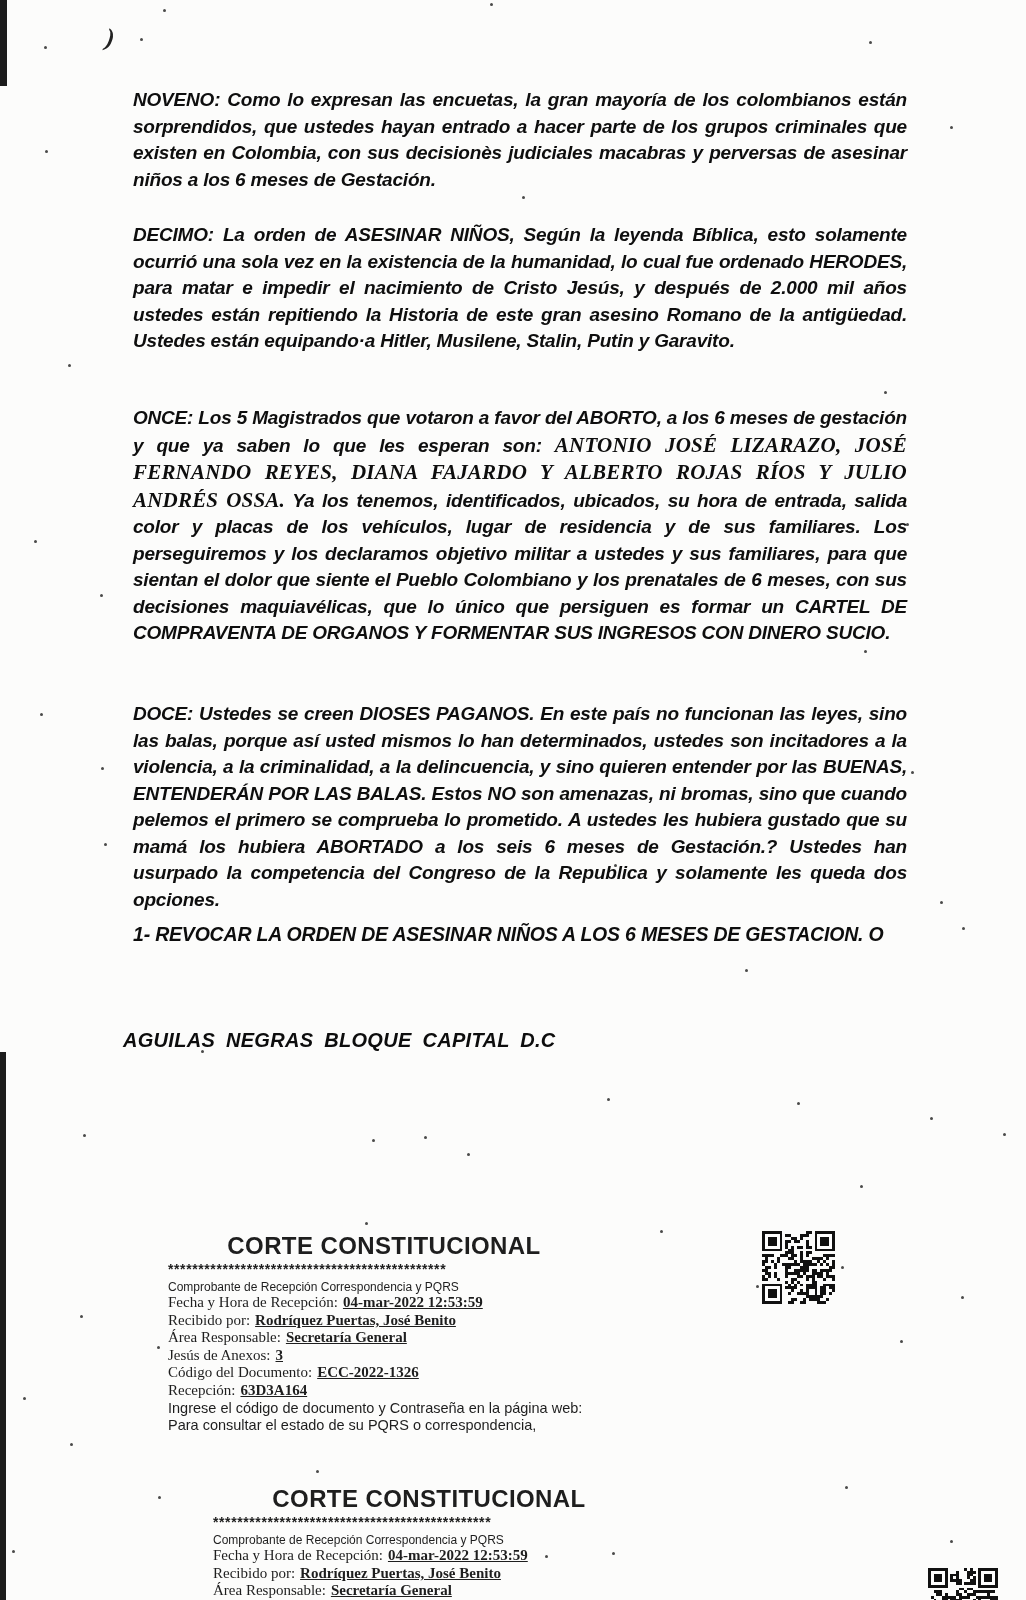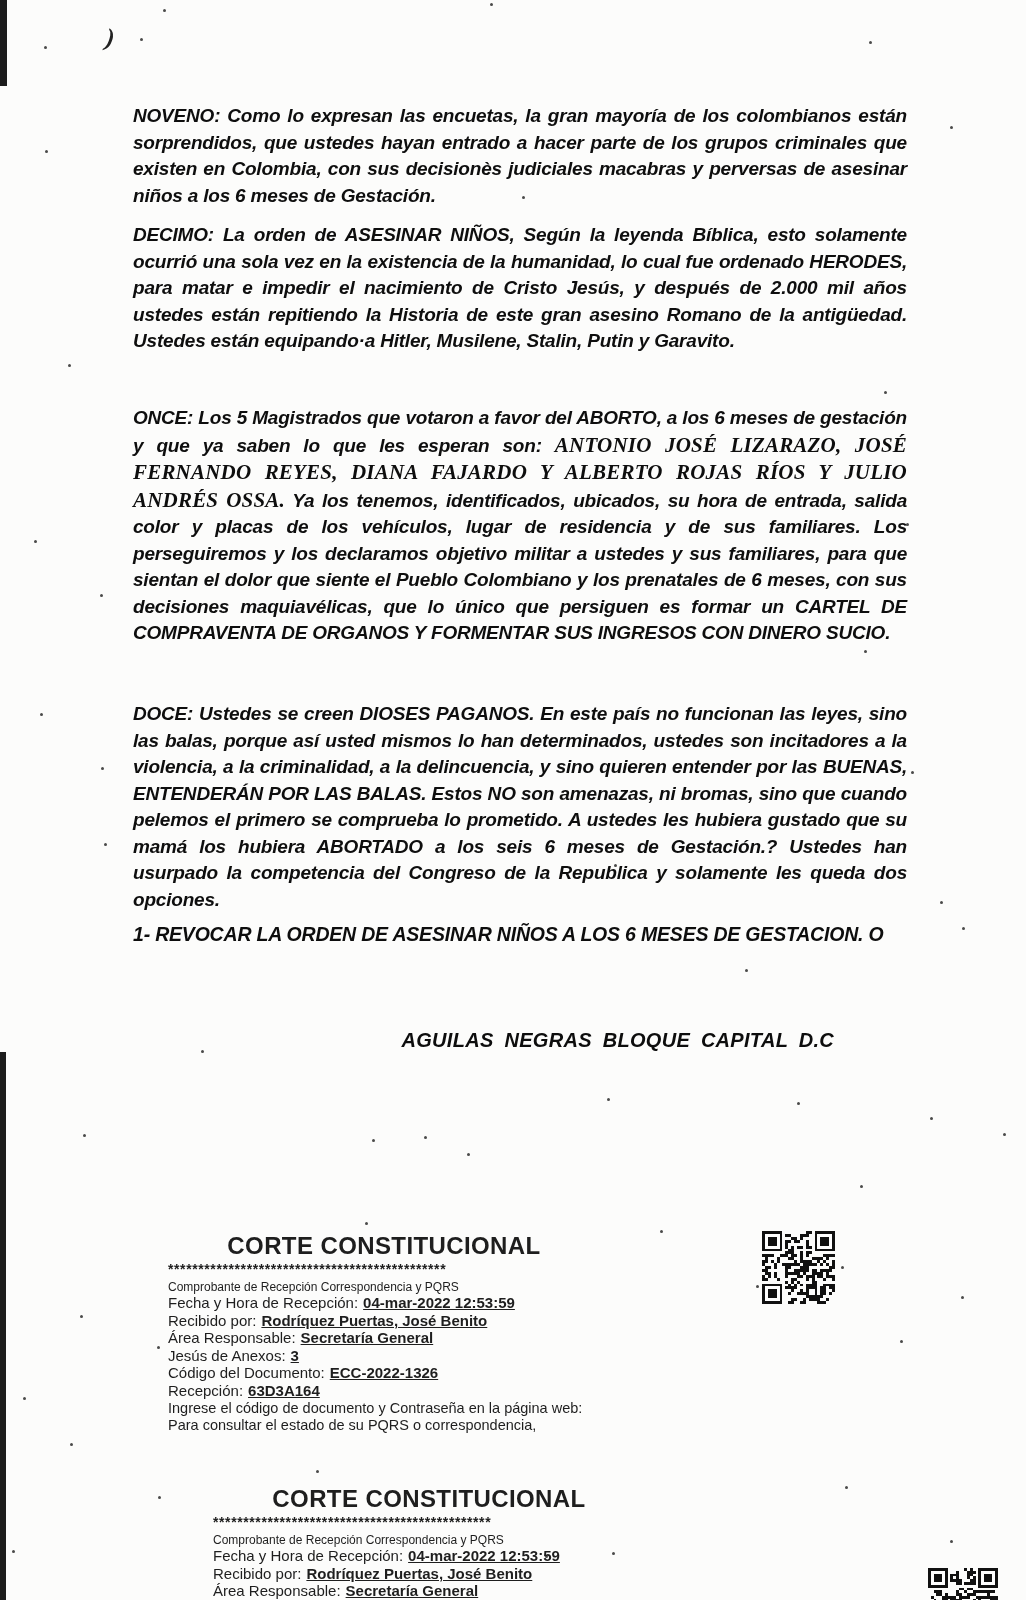--- a/index.html
+++ b/index.html
@@ -17,28 +17,28 @@
     position:absolute; left:133px; width:774px;
     font:italic 700 19px/26.5px "Liberation Sans", sans-serif;
     letter-spacing:-0.2px; text-align:justify; color:#0e0e0e;
   }
   .para .names{
     font-family:"Liberation Serif", serif; font-style:italic; font-weight:600;
     font-size:21px; letter-spacing:0.2px;
   }
   .opt{position:absolute; left:133px; width:800px;
     font:italic 700 19.5px/27px "Liberation Sans", sans-serif; letter-spacing:-0.2px;}
-  .sig{position:absolute; left:134px; width:700px;
-    font:italic 700 20px/24px "Liberation Sans", sans-serif; word-spacing:5px; letter-spacing:0.3px;text-align:right;}
+  .sig{position:absolute; left:123px; width:700px;
+    font:italic 700 20px/24px "Liberation Sans", sans-serif; word-spacing:5px; letter-spacing:0.3px;}
   
   .stamp{position:absolute; color:#1e1e1e;}
   .stamp .title{font-weight:700; font-size:24px; letter-spacing:0.4px; text-align:center; white-space:nowrap;}
   .stamp .stars{font-weight:700; font-size:14px; letter-spacing:0.6px; white-space:nowrap; overflow:hidden; margin-top:1px;}
   .stamp .subtitle{font-weight:400; font-size:12px; margin-top:3px;}
-  .stamp .srow{font-size:15px; line-height:17.6px; white-space:nowrap;}
+  .stamp .srow{font-size:15px; line-height:17.6px; white-space:nowrap;font-family:Liberation Serif, serif;}
   .stamp .srow b{text-decoration:underline; margin-left:5px;}
   .stamp .note{font-size:14.5px; line-height:17.6px;}
   .stamp .url{font-size:14px; font-weight:700; text-decoration:underline; white-space:nowrap;}
   .qr{position:absolute;}
 </style>
 </head>
 <body>
 
 <div class="page">
 
@@ -90,21 +90,21 @@
       <div class="speck" style="left: 158px; top: 1496px;"></div>
       <div class="speck" style="left: 545px; top: 1555px;"></div>
       <div class="speck" style="left: 612px; top: 1552px;"></div>
       <div class="speck" style="left: 316px; top: 1470px;"></div>
       <div class="speck" style="left: 845px; top: 1486px;"></div>
       <div class="speck" style="left: 950px; top: 1540px;"></div>
       <div class="speck" style="left: 12px; top: 1550px;"></div>
       <div class="speck" style="left: 660px; top: 1230px;"></div>
     </div>
 
-  <p class="para" style="top:84px;">NOVENO: Como lo expresan las encuetas, la gran mayoría de los colombianos están sorprendidos, que ustedes hayan entrado a hacer parte de los grupos criminales que existen en Colombia, con sus decisionès judiciales macabras y perversas de asesinar niños a los 6 meses de Gestación.</p>
+  <p class="para" style="top:68px;">NOVENO: Como lo expresan las encuetas, la gran mayoría de los colombianos están sorprendidos, que ustedes hayan entrado a hacer parte de los grupos criminales que existen en Colombia, con sus decisionès judiciales macabras y perversas de asesinar niños a los 6 meses de Gestación.</p>
 
   <p class="para" style="top:203px;">DECIMO: La orden de ASESINAR NIÑOS, Según la leyenda Bíblica, esto solamente ocurrió una sola vez en la existencia de la humanidad, lo cual fue ordenado HERODES, para matar e impedir el nacimiento de Cristo Jesús, y después de 2.000 mil años ustedes están repitiendo la Historia de este gran asesino Romano de la antigüedad. Ustedes están equipando·a Hitler, Musilene, Stalin, Putin y Garavito.</p>
 
   <p class="para" style="top:386px;"><span>ONCE: Los 5 Magistrados que votaron a favor del ABORTO, a los 6 meses de gestación y que ya saben lo que les esperan son: </span><span class="names">ANTONIO JOSÉ LIZARAZO, JOSÉ FERNANDO REYES, DIANA FAJARDO Y ALBERTO ROJAS RÍOS Y JULIO ANDRÉS OSSA.</span><span> Ya los tenemos, identificados, ubicados, su hora de entrada, salida color y placas de los vehículos, lugar de residencia y de sus familiares. Los perseguiremos y los declaramos objetivo militar a ustedes y sus familiares, para que sientan el dolor que siente el Pueblo Colombiano y los prenatales de 6 meses, con sus decisiones maquiavélicas, que lo único que persiguen es formar un CARTEL DE COMPRAVENTA DE ORGANOS Y FORMENTAR SUS INGRESOS CON DINERO SUCIO.</span></p>
 
   <p class="para" style="top:682px;">DOCE: Ustedes se creen DIOSES PAGANOS. En este país no funcionan las leyes, sino las balas, porque así usted mismos lo han determinados, ustedes son incitadores a la violencia, a la criminalidad, a la delincuencia, y sino quieren entender por las BUENAS, ENTENDERÁN POR LAS BALAS. Estos NO son amenazas, ni bromas, sino que cuando pelemos el primero se comprueba lo prometido. A ustedes les hubiera gustado que su mamá los hubiera ABORTADO a los seis 6 meses de Gestación.? Ustedes han usurpado la competencia del Congreso de la Republica y solamente les queda dos opciones.</p>
 
   <div class="opt" style="top:921px;">1- REVOCAR LA ORDEN DE ASESINAR NIÑOS A LOS 6 MESES DE GESTACION. O</div>
 
   <div class="sig" style="top:1028px;">AGUILAS NEGRAS BLOQUE CAPITAL D.C</div>

